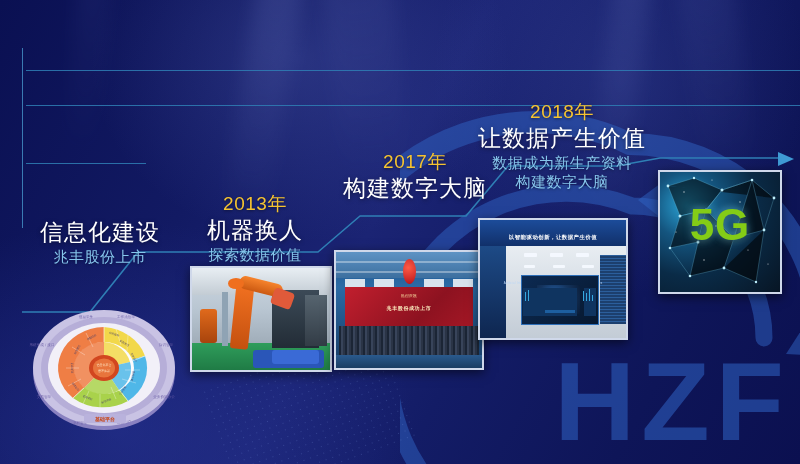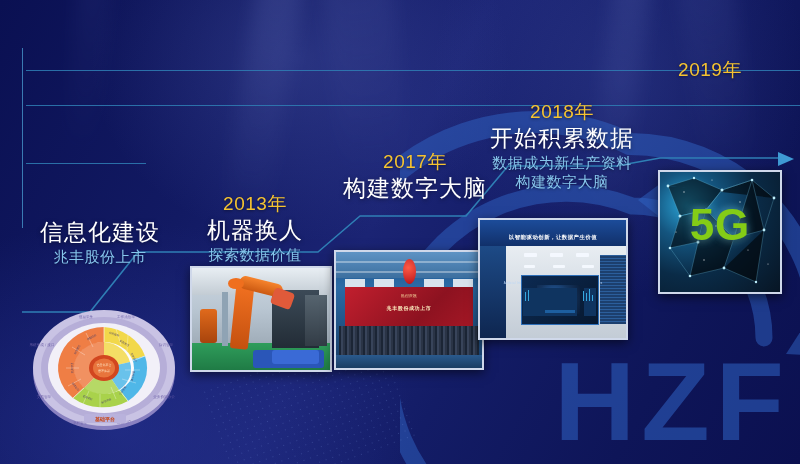--- a/index.html
+++ b/index.html
@@ -269,21 +269,21 @@
       <div class="cm-stage"></div>
       <div class="cm-text1">热烈庆祝</div>
       <div class="cm-text2">兆丰股份成功上市</div>
       <div class="cm-crowd"></div>
       <div class="cm-floor"></div>
     </div>
   </div>
 
   <div class="stage-text" style="left:462px;top:100px;width:200px;">
     <div class="yr">2018年</div>
-    <div class="ttl">开始积累数据</div>
+    <div class="ttl">让数据产生价值</div>
     <div class="sub">数据成为新生产资料</div>
     <div class="sub">构建数字大脑</div>
   </div>
 
   <div class="photo" style="left:478px;top:218px;width:146px;height:118px;">
     <div class="photo-inner">
       <div class="ex-bg"></div>
       <div class="ex-wall"></div>
       <div class="ex-left"></div>
       <div class="ex-right"></div>
@@ -305,21 +305,20 @@
         <div class="ex-bar" style="left:88%;top:26%;width:2%;height:26%"></div>
         <div class="ex-bar" style="left:92%;top:40%;width:2%;height:12%"></div>
         <div class="ex-bar" style="left:4%;top:34%;width:2%;height:18%"></div>
         <div class="ex-bar" style="left:8%;top:28%;width:2%;height:24%"></div>
         <div class="ex-bar" style="left:30%;top:72%;width:40%;height:5%;background:#1d5fa0"></div>
       </div>
     </div>
   </div>
 
   <div class="stage-text" style="left:620px;top:58px;width:180px;">
-    <div class="yr">2019年</div>
   </div>
 
   <div class="photo" style="left:658px;top:170px;width:120px;height:120px;">
     <div class="photo-inner">
       <div class="fg-bg"></div>
       <svg class="fg-net" viewBox="0 0 120 120">
         <g stroke="#7fd4f0" stroke-width=".45" opacity=".55">
           <path d="M8,14 L34,6 L62,18 L92,8 L114,26"></path>
           <path d="M8,14 L20,44 L46,38 L62,18"></path>
           <path d="M20,44 L10,76 L38,70 L46,38"></path>

